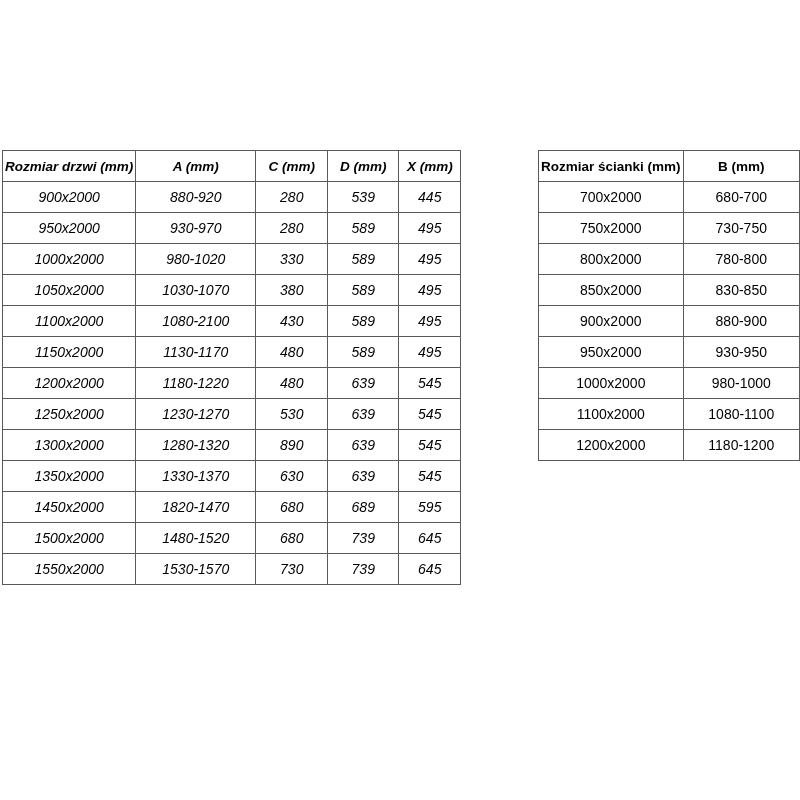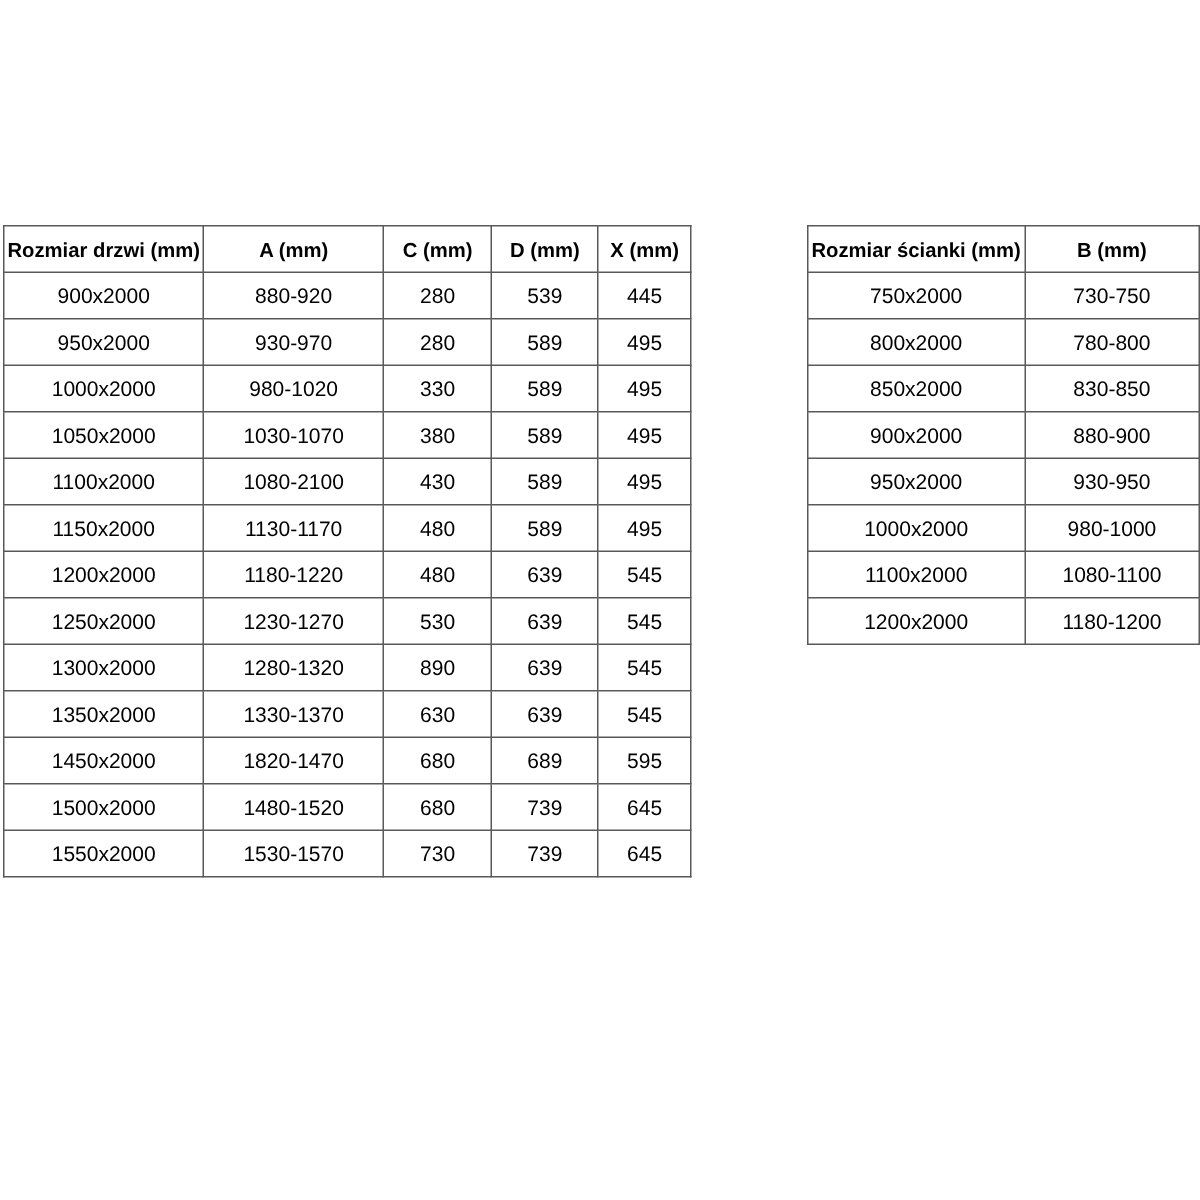--- a/index.html
+++ b/index.html
@@ -11,21 +11,21 @@
     font-family: "Liberation Sans", sans-serif;
     color: var(--text-color);
   }
   .page { position: relative; width: 800px; height: 800px; background: var(--bg-color); overflow: hidden; }
   table.dim-table {
     position: absolute;
     border-collapse: collapse;
     table-layout: fixed;
     background: var(--bg-color);
   }
-  #doors-table { left: 2px; top: 150px; }
+  #doors-table { left: 2px; top: 150px; font-style: italic; }
   #walls-table { left: 538px; top: 150px; }
   .dim-table th, .dim-table td {
     border: 1px solid var(--border-color);
     text-align: center;
     vertical-align: middle;
     height: 30px;
     padding: 0 2px;
     white-space: nowrap;
     overflow: hidden;
     color: var(--text-color);
@@ -164,20 +164,24 @@
         <col class="c1">
     </colgroup>
   <thead>
         <tr>
           <th>Rozmiar ścianki (mm)</th>
           <th>B (mm)</th>
         </tr>
       </thead>
       <tbody>
         <tr>
+          <td>700x2000</td>
+          <td>680-700</td>
+        </tr>
+        <tr>
           <td>750x2000</td>
           <td>730-750</td>
         </tr>
         <tr>
           <td>800x2000</td>
           <td>780-800</td>
         </tr>
         <tr>
           <td>850x2000</td>
           <td>830-850</td>

